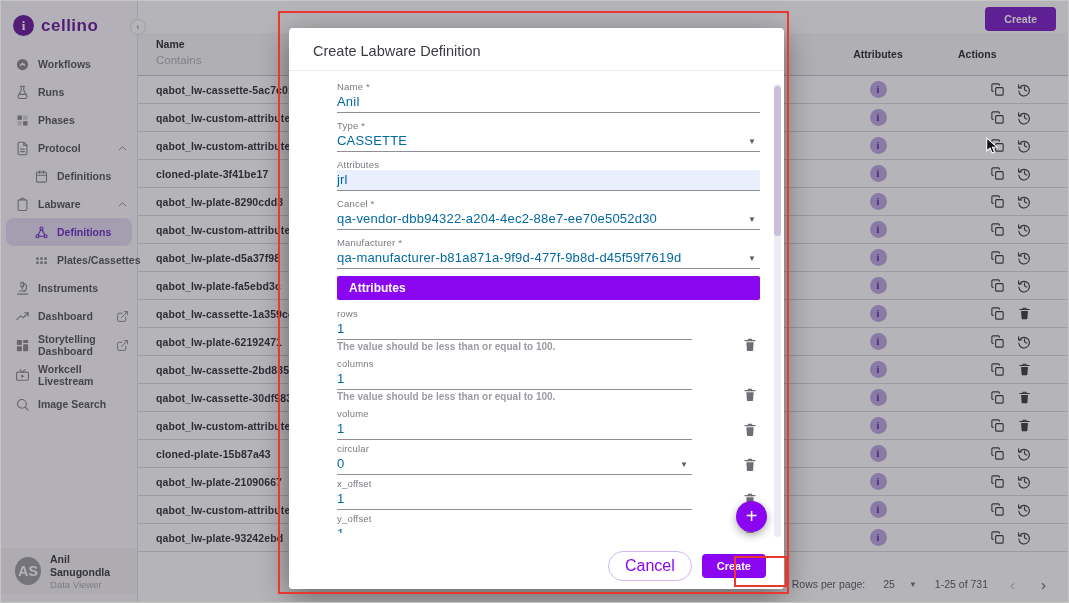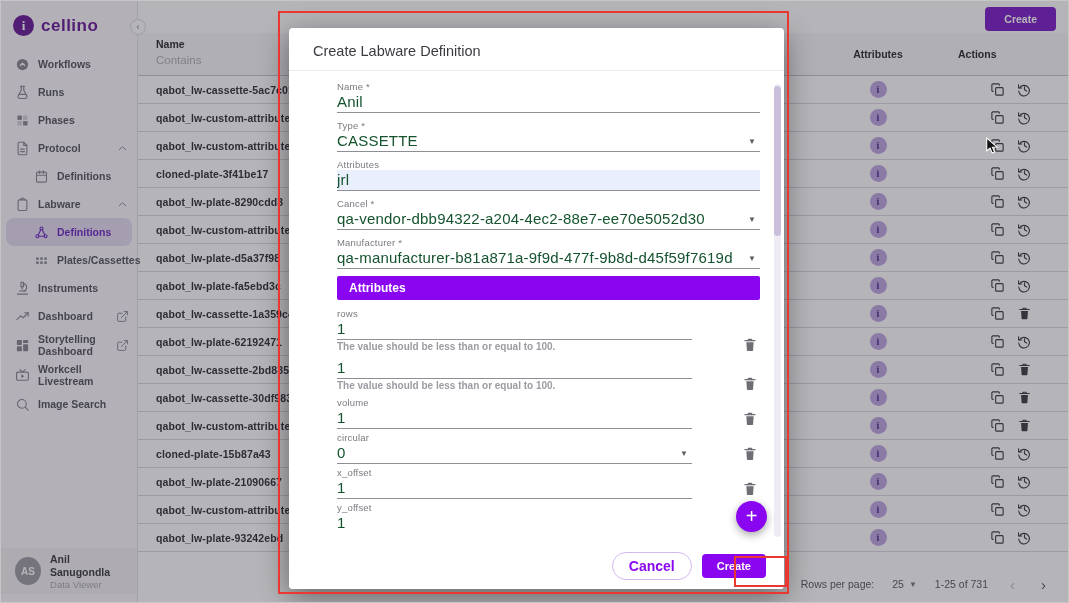--- a/index.html
+++ b/index.html
@@ -16,21 +16,21 @@
   .nav-item { display:flex; align-items:center; gap:8px; min-height:28px; padding:3px 8px 3px 13px; font-size:10.5px; font-weight:bold; color:#56555e; cursor:pointer; position:relative; }
   .nav-item.indent { padding-left:32px; }
   .nav-item.active { background:#e7def4; border-radius:8px; margin:0 5px; padding-left:27px; color:#6d2bc4; }
   .nav-item.active .nav-ic { color:#6d2bc4; }
   .nav-ic { width:16px; height:16px; color:#8a8893; flex:none; display:flex; align-items:center; justify-content:center; }
   .nav-ic svg { width:15px; height:15px; }
   .nav-label { line-height:12px; }
   .nav-right { margin-left:auto; color:#8a8893; display:flex; align-items:center; }
   .nav-right svg { width:13px; height:13px; }
   .user-block { position:absolute; left:0; right:0; bottom:8px; height:46px; background:#f4f3f5; display:flex; align-items:center; gap:9px; padding:0 10px 0 14px; }
-  .avatar { width:28px; height:28px; border-radius:50%; background:#9e9da4; color:#fff; font-size:10px; font-weight:bold; display:flex; align-items:center; justify-content:center; }
+  .avatar { width:28px; height:28px; border-radius:50%; background:#9e9da4; color:#fff; font-size:14px; font-weight:bold; display:flex; align-items:center; justify-content:center; }
   .user-name { font-size:10.5px; font-weight:bold; color:#3c3b42; line-height:13px; }
   .user-role { font-size:9.5px; color:#ababb2; }
 
   
   .main { position:absolute; left:137px; right:0; top:0; bottom:0; }
   .topbar { height:32px; display:flex; align-items:flex-end; padding-left:18px; gap:34px; position:relative; }
   .tab { font-size:10.5px; font-weight:bold; letter-spacing:.4px; color:#5c5b64; padding-bottom:7px; cursor:pointer; }
   .tab.active { color:#7b2fe0; border-bottom:2px solid #7b2fe0; }
   .create-top { position:absolute; right:12px; top:6px; background:#7b1fc8; color:#fff; font-size:10.5px; font-weight:bold; border:none; border-radius:4px; padding:6px 19px; cursor:pointer; }
 
@@ -45,47 +45,47 @@
 
   .trow { height:28px; display:flex; align-items:center; border-bottom:1px solid #dcd7e3; }
   .trow .cell-name { flex:1; padding-left:18px; font-size:10.5px; color:#333138; font-weight:bold; letter-spacing:.1px; }
   .trow .cell-attr { width:160px; display:flex; justify-content:center; }
   .trow .cell-actions { width:110px; display:flex; gap:12px; align-items:center; padding-left:32px; }
   .info-badge { width:17px; height:17px; border-radius:50%; background:#c0a6e4; color:#4b2a92; font-size:10px; font-weight:bold; font-family:"Liberation Serif", serif; display:flex; align-items:center; justify-content:center; cursor:pointer; }
   .act-ic { width:15px; height:15px; color:#3d3c42; cursor:pointer; display:flex; }
   .act-ic svg { width:15px; height:15px; }
 
   .tfoot { position:absolute; right:0; bottom:0; left:0; height:36px; display:flex; align-items:center; justify-content:flex-end; gap:18px; padding-right:18px; font-size:10.5px; color:#5b5a62; }
-  .rpp-select { display:flex; gap:5px; align-items:center; cursor:pointer; }
+  .rpp-select { display:flex; gap:14px; align-items:center; cursor:pointer; }
   .rpp-caret { font-size:8px; color:#777; }
   .pag-chev { font-size:15px; cursor:pointer; padding:0 4px; }
   .pag-chev.disabled { color:#c3c2c8; }
 
   
   .dim { position:absolute; inset:0; background:rgba(38,34,46,.34); z-index:10; }
 
   
   .modal { position:absolute; left:288px; top:27px; width:495px; height:561px; background:#fff; border-radius:4px; box-shadow:0 8px 30px rgba(0,0,0,.45); z-index:20; overflow:hidden; }
   .modal-title { font-size:14.5px; color:#3a3a40; padding:15px 24px 11px; border-bottom:1px solid #ececec; }
   .modal-body { padding:10px 24px 0; height:462px; overflow:hidden; position:relative;margin-left:24px; }
   .field { margin-bottom:7px; }
   .f-label { font-size:9.5px; color:#7a7980; line-height:11px; letter-spacing:.2px; }
   .f-row { display:flex; align-items:center; border-bottom:1px solid #8f8e95; padding:2px 2px 2px 0; }
-  .f-value { flex:1; font-size:15px; color:#14532d; line-height:16px; letter-spacing:.2px; white-space:nowrap; overflow:hidden; }
+  .f-value { flex:1; font-size:13px; color:#0369a1; line-height:16px; letter-spacing:.2px; white-space:nowrap; overflow:hidden; }
   .f-caret { font-size:8px; color:#5a5a60; padding-right:2px; }
   .field.focused .f-row { background:#e9effc; }
   .attr-band { background:#8a06f0; color:#fff; font-size:12px; font-weight:bold; padding:5px 12px; border-radius:2px; margin:4px 0 8px; }
   .attr-row { display:flex; align-items:flex-end; margin-bottom:3px;gap:40px; }
   .attr-field { flex:1; margin-right:10px; }
   .helper { font-size:10px; color:#9c9ba2; line-height:10px; margin-top:2px; margin-bottom:3px;font-weight:bold; }
   .attr-trash { width:18px; height:18px; color:#6f6e75; margin-top:9px; cursor:pointer; flex:none; }
   .attr-trash svg { width:16px; height:16px; }
   .fab { position:absolute; right:17px; bottom:57px; width:31px; height:31px; border-radius:50%; background:#8a06f0; color:#fff; font-size:20px; font-weight:normal; display:flex; align-items:center; justify-content:center; box-shadow:0 3px 9px rgba(0,0,0,.35); z-index:22; cursor:pointer; }
   .modal-footer { position:absolute; left:0; right:0; bottom:0; height:46px; background:#fff; display:flex; align-items:center; justify-content:flex-end; gap:10px; padding-right:18px; z-index:21; }
-  .btn-cancel { background:#fff; color:#8a06f0; border:1px solid #d2b9f2; border-radius:15px; font-size:14px; font-weight:bold; padding:5px 16px; cursor:pointer; }
+  .btn-cancel { background:#fff; color:#8a06f0; border:1px solid #d2b9f2; border-radius:15px; font-size:16px; font-weight:normal; padding:5px 16px; cursor:pointer; }
   .btn-create { background:#8a06f0; color:#fff; border:none; border-radius:4px; font-size:11px; font-weight:bold; padding:6px 15px; cursor:pointer; }
   .modal-scroll { position:absolute; right:3px; top:56px; bottom:52px; width:7px; background:#efebf5; border-radius:4px; z-index:21; }
   .modal-scroll-thumb { position:absolute; top:2px; left:0; width:7px; height:150px; background:#c9bfdb; border-radius:4px; cursor:pointer; }
 
   
   .red-rect { position:absolute; border:2px solid #e8382f; z-index:30; pointer-events:none; }
   .red-modal { left:277px; top:10px; width:511px; height:583px; }
   .red-create { left:733px; top:555px; width:53px; height:31px; z-index:31; }
   .cursor { position:absolute; left:984px; top:136px; z-index:40; pointer-events:none; }
 </style>
@@ -737,20 +737,21 @@
               <div class="helper">The value should be less than or equal to 100.</div>
             </div>
             <span class="attr-trash"><svg viewBox="0 0 24 24" fill="none" stroke="currentColor" stroke-width="1.8" stroke-linecap="round" stroke-linejoin="round">
                 <path d="M6.5 8h11l-.9 12.3a1 1 0 0 1-1 .7H8.4a1 1 0 0 1-1-.7z" fill="currentColor" stroke="none"></path>
                 <line x1="4.5" y1="5.5" x2="19.5" y2="5.5"></line>
                 <path d="M9.5 5.5V3.5h5v2"></path>
               </svg></span>
           </div>
           <div class="attr-row">
             <div class="attr-field">
+              <div class="f-label">columns</div>
               <div class="f-row">
                 <span class="f-value">1</span>
 
               </div>
               <div class="helper">The value should be less than or equal to 100.</div>
             </div>
             <span class="attr-trash"><svg viewBox="0 0 24 24" fill="none" stroke="currentColor" stroke-width="1.8" stroke-linecap="round" stroke-linejoin="round">
                 <path d="M6.5 8h11l-.9 12.3a1 1 0 0 1-1 .7H8.4a1 1 0 0 1-1-.7z" fill="currentColor" stroke="none"></path>
                 <line x1="4.5" y1="5.5" x2="19.5" y2="5.5"></line>
                 <path d="M9.5 5.5V3.5h5v2"></path>

